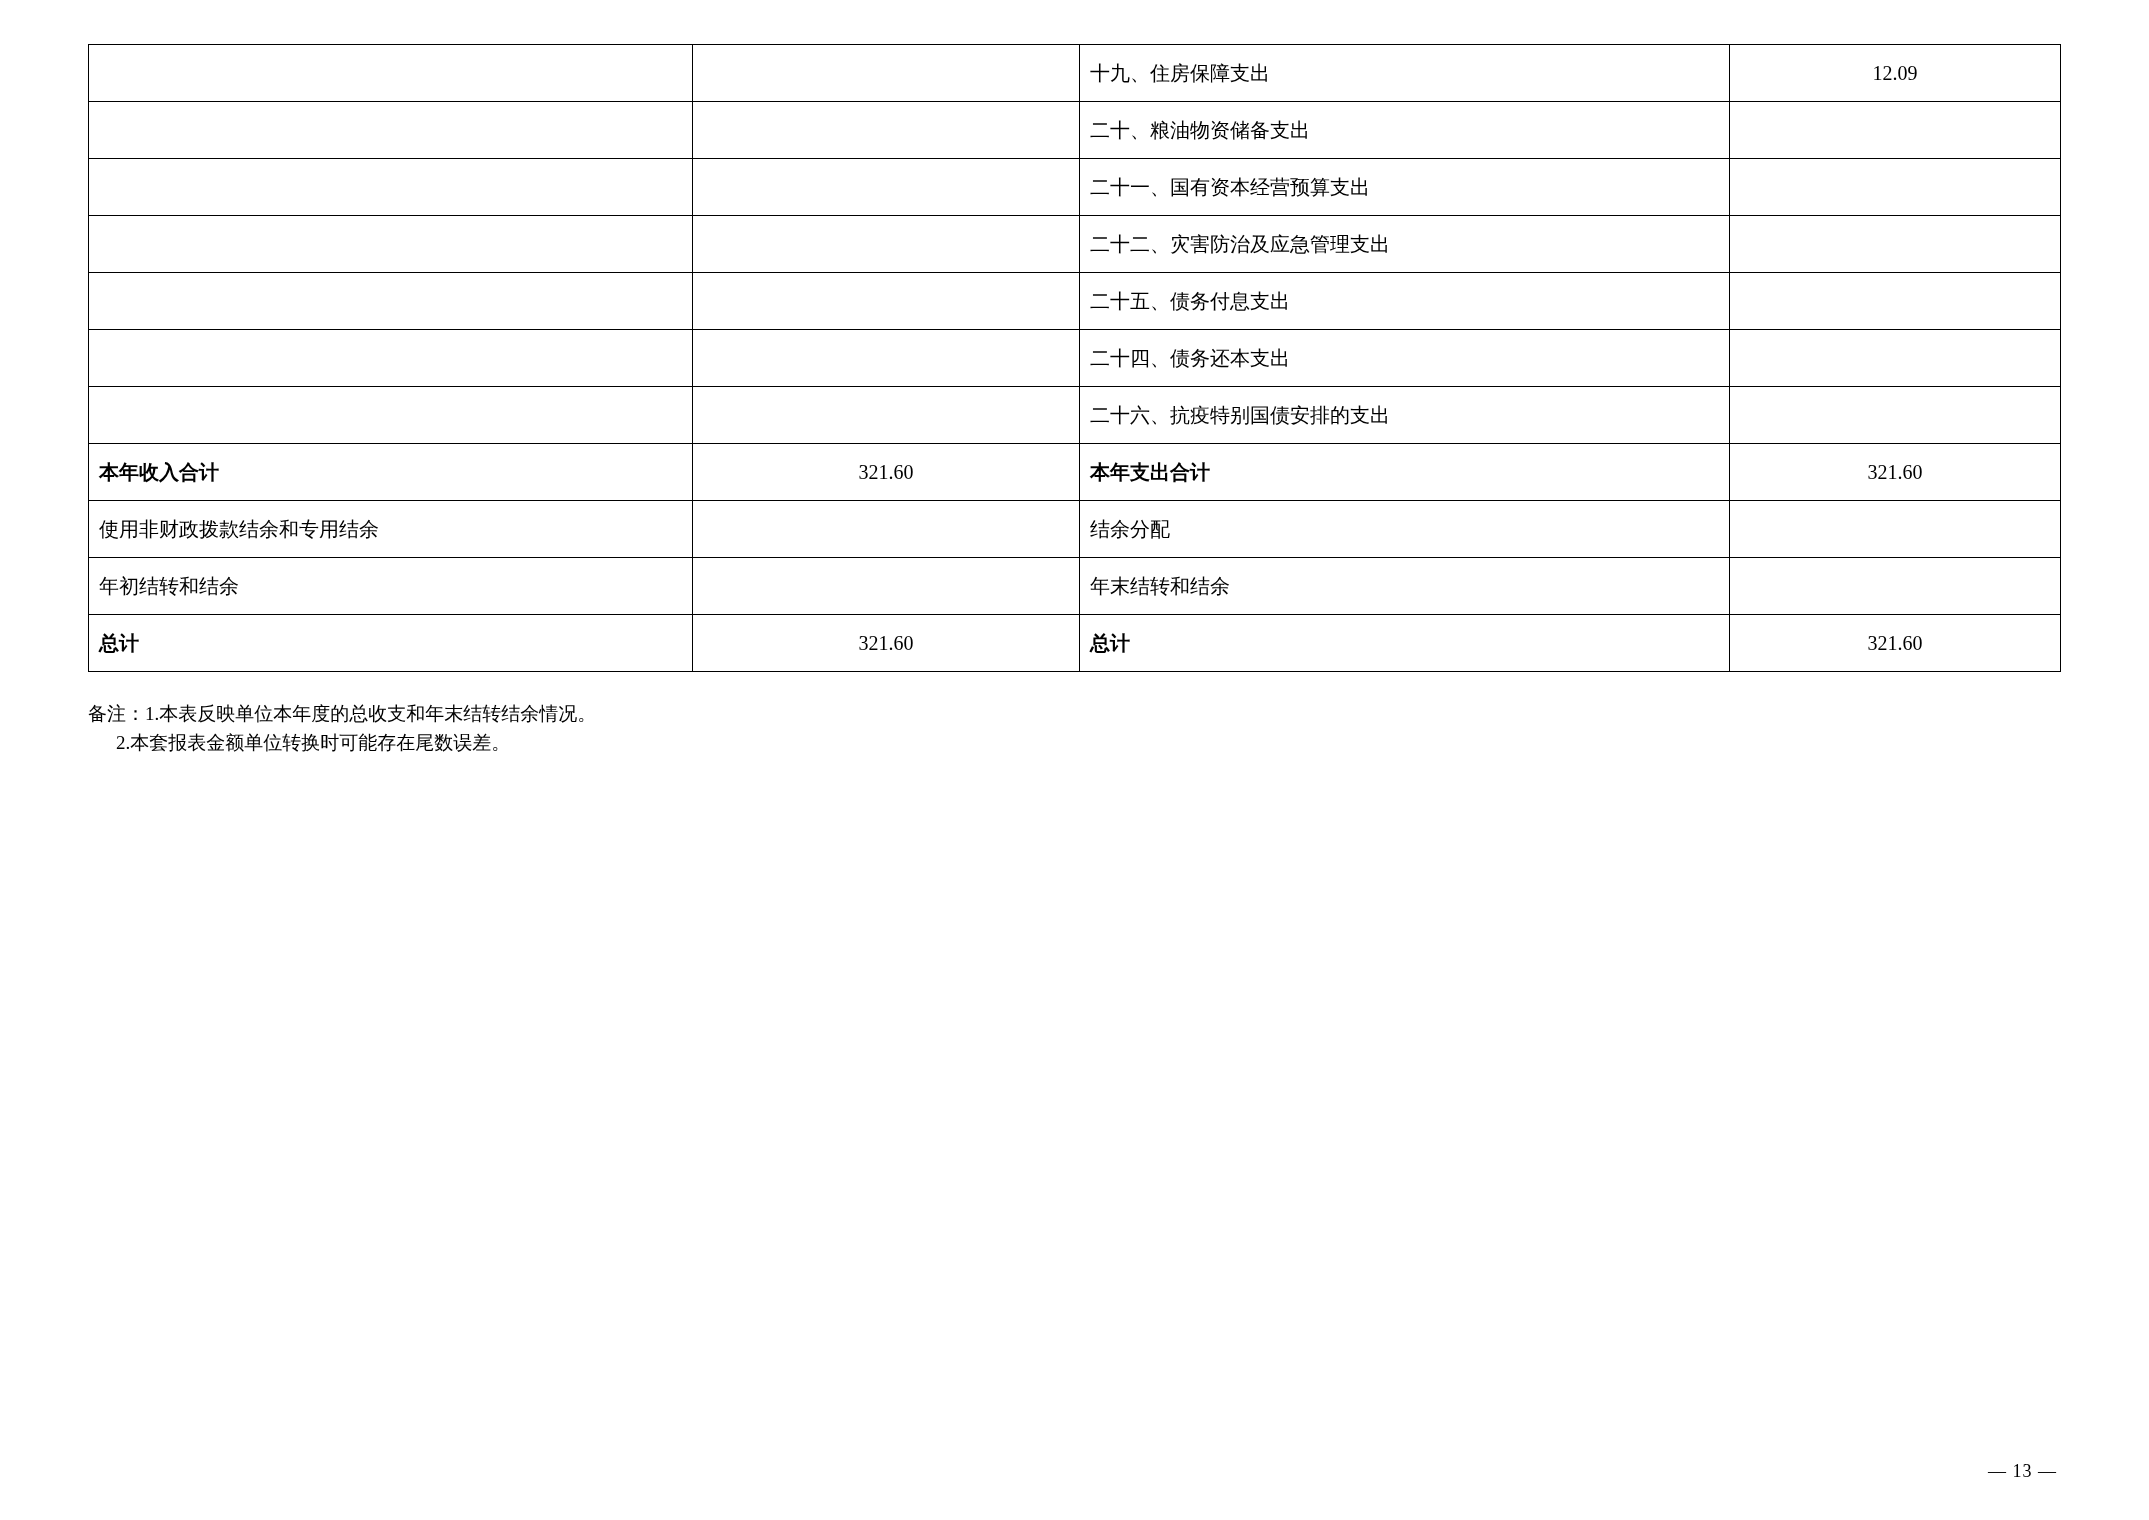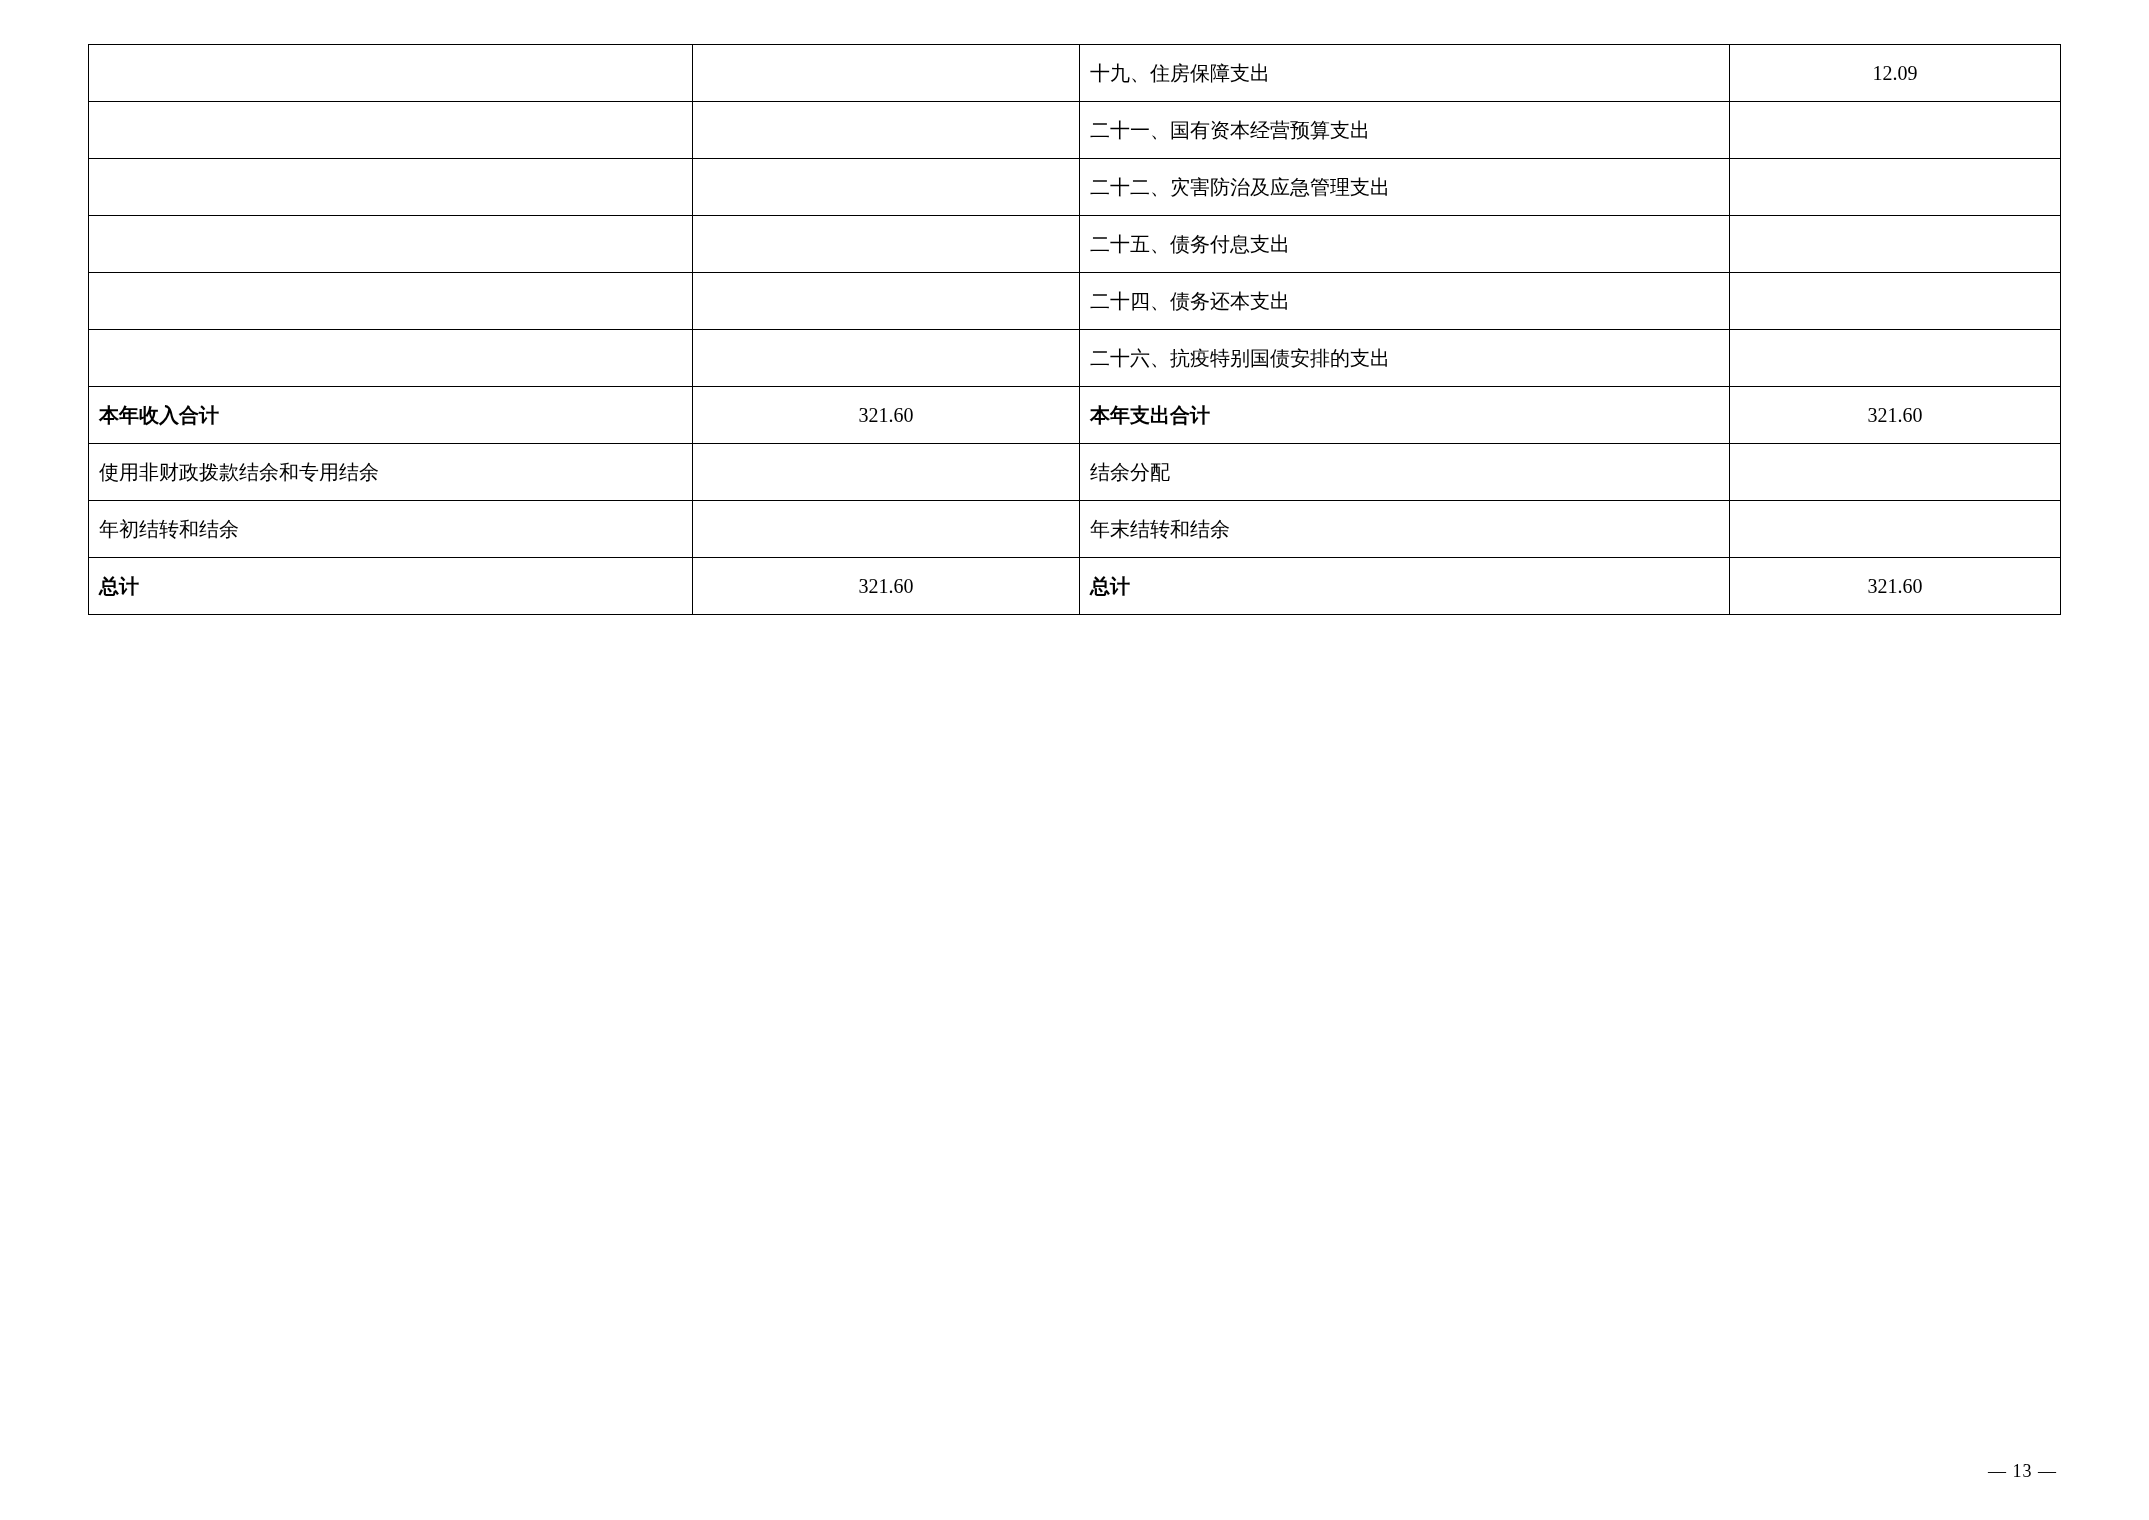--- a/index.html
+++ b/index.html
@@ -93,20 +93,26 @@
       <tbody>
         <tr>
           <td class="empty"></td>
           <td class="num"></td>
           <td class="label">十九、住房保障支出</td>
           <td class="num">12.09</td>
         </tr>
         <tr>
           <td class="empty"></td>
           <td class="num"></td>
+          <td class="label">二十、粮油物资储备支出</td>
+          <td class="num"></td>
+        </tr>
+        <tr>
+          <td class="empty"></td>
+          <td class="num"></td>
           <td class="label">二十一、国有资本经营预算支出</td>
           <td class="num"></td>
         </tr>
         <tr>
           <td class="empty"></td>
           <td class="num"></td>
           <td class="label">二十二、灾害防治及应急管理支出</td>
           <td class="num"></td>
         </tr>
         <tr>
@@ -148,16 +154,20 @@
         <tr>
           <td class="center-bold">总计</td>
           <td class="num">321.60</td>
           <td class="center-bold">总计</td>
           <td class="num">321.60</td>
         </tr>
       </tbody>
     </table>
   </div>
 
+  <div class="notes">
+    <div class="line1">备注：1.本表反映单位本年度的总收支和年末结转结余情况。</div>
+    <div class="line2">2.本套报表金额单位转换时可能存在尾数误差。</div>
+  </div>
 
   <div class="pagenum">— 13 —</div>
 
 </div>
 
 </body></html>

